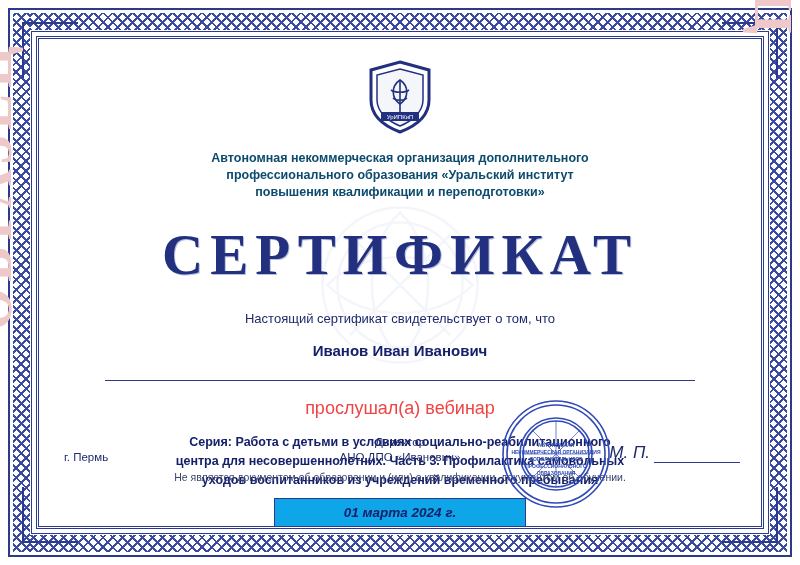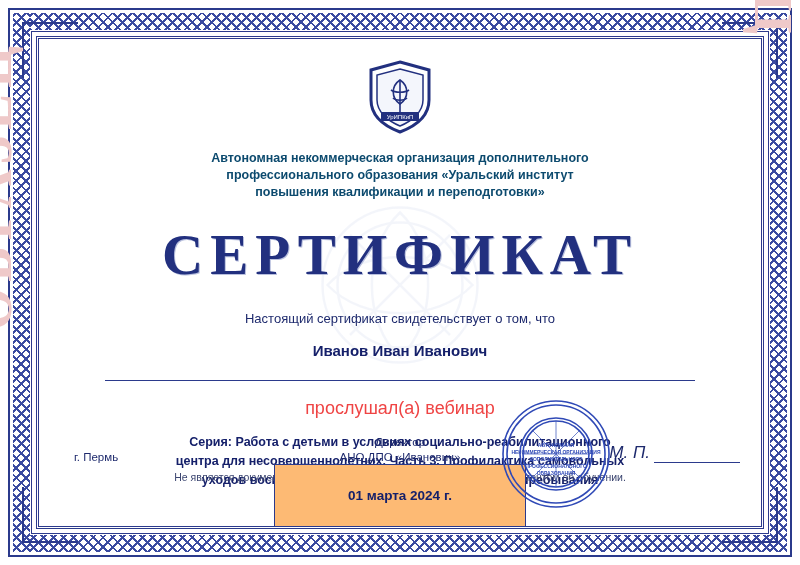--- a/index.html
+++ b/index.html
@@ -169,21 +169,21 @@
   }
 
   .footer {
     position: absolute;
     left: 0; right: 0;
     bottom: 56px;
     height: 40px;
   }
   .foot-city {
     position: absolute;
-    left: 28px;
+    left: 18px;
     bottom: 0;
     color: #1e2a6d;
     font-size: 11.5px;
   }
   .foot-director {
     position: absolute;
     left: 50%;
     transform: translateX(-50%);
     bottom: -2px;
     color: #1e2a6d;
@@ -215,25 +215,26 @@
     font-size: 10.5px;
   }
 
   .date-box {
     position: absolute;
     left: 50%;
     transform: translateX(-50%);
     bottom: -8px;
     width: 250px;
     border: 1px solid #2b3a8c;
-    padding: 23px 0;
+    padding: 6px 0;
     color: #15206a;
     font-size: 13.5px;
     font-weight: bold;
-    background: #fdba74;
+    background: #0ea5e9;
+    font-style: italic;
   }
 
   
   .stamp {
     position: absolute;
     left: 500px;
     top: 398px;
     width: 112px;
     height: 112px;
     pointer-events: none;

